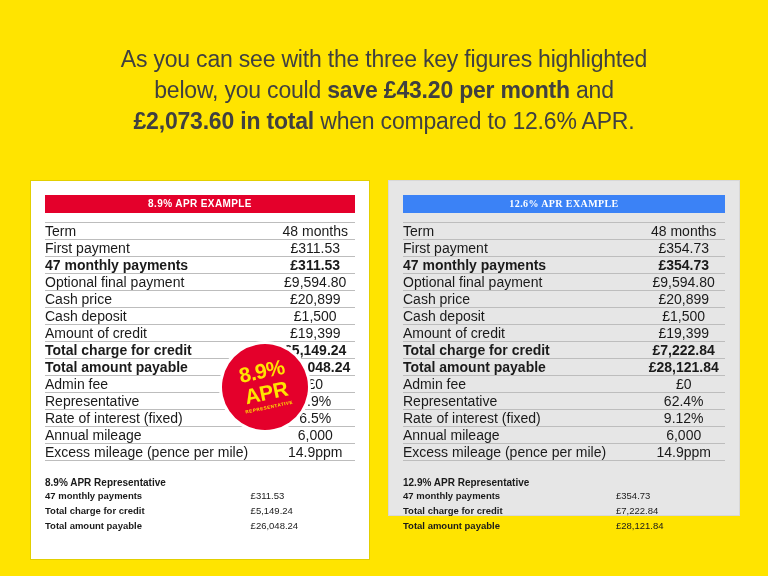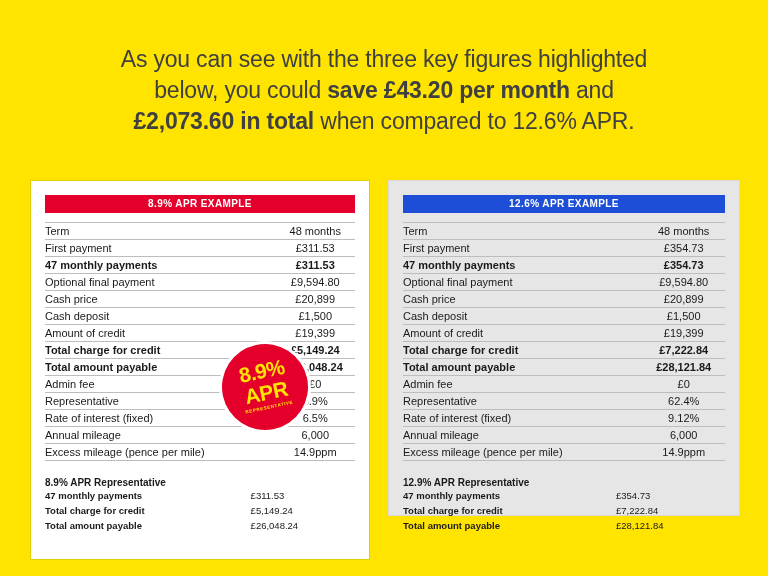--- a/index.html
+++ b/index.html
@@ -60,26 +60,26 @@
     height: 18px;
     line-height: 18px;
     text-align: center;
     font-size: 10px;
     font-weight: 700;
     letter-spacing: 0.4px;
     color: #ffffff;
     margin-bottom: 9px;
   }
   .banner-red { background: #e4002b; }
-  .banner-grey { background: #1d4ed8; }
+  .banner-grey { background: #3b82f6; font-family: Liberation Serif, serif; }
 
   table.figures {
     width: 100%;
     border-collapse: collapse;
-    font-size: 11px;
+    font-size: 14px;
   }
   table.figures td {
     padding: 2px 0 2px 0;
     border-bottom: 1px solid #bdbdbd;
     line-height: 12px;
     white-space: nowrap;
   }
   table.figures tr:first-child td {
     border-top: 1px solid #bdbdbd;
   }

